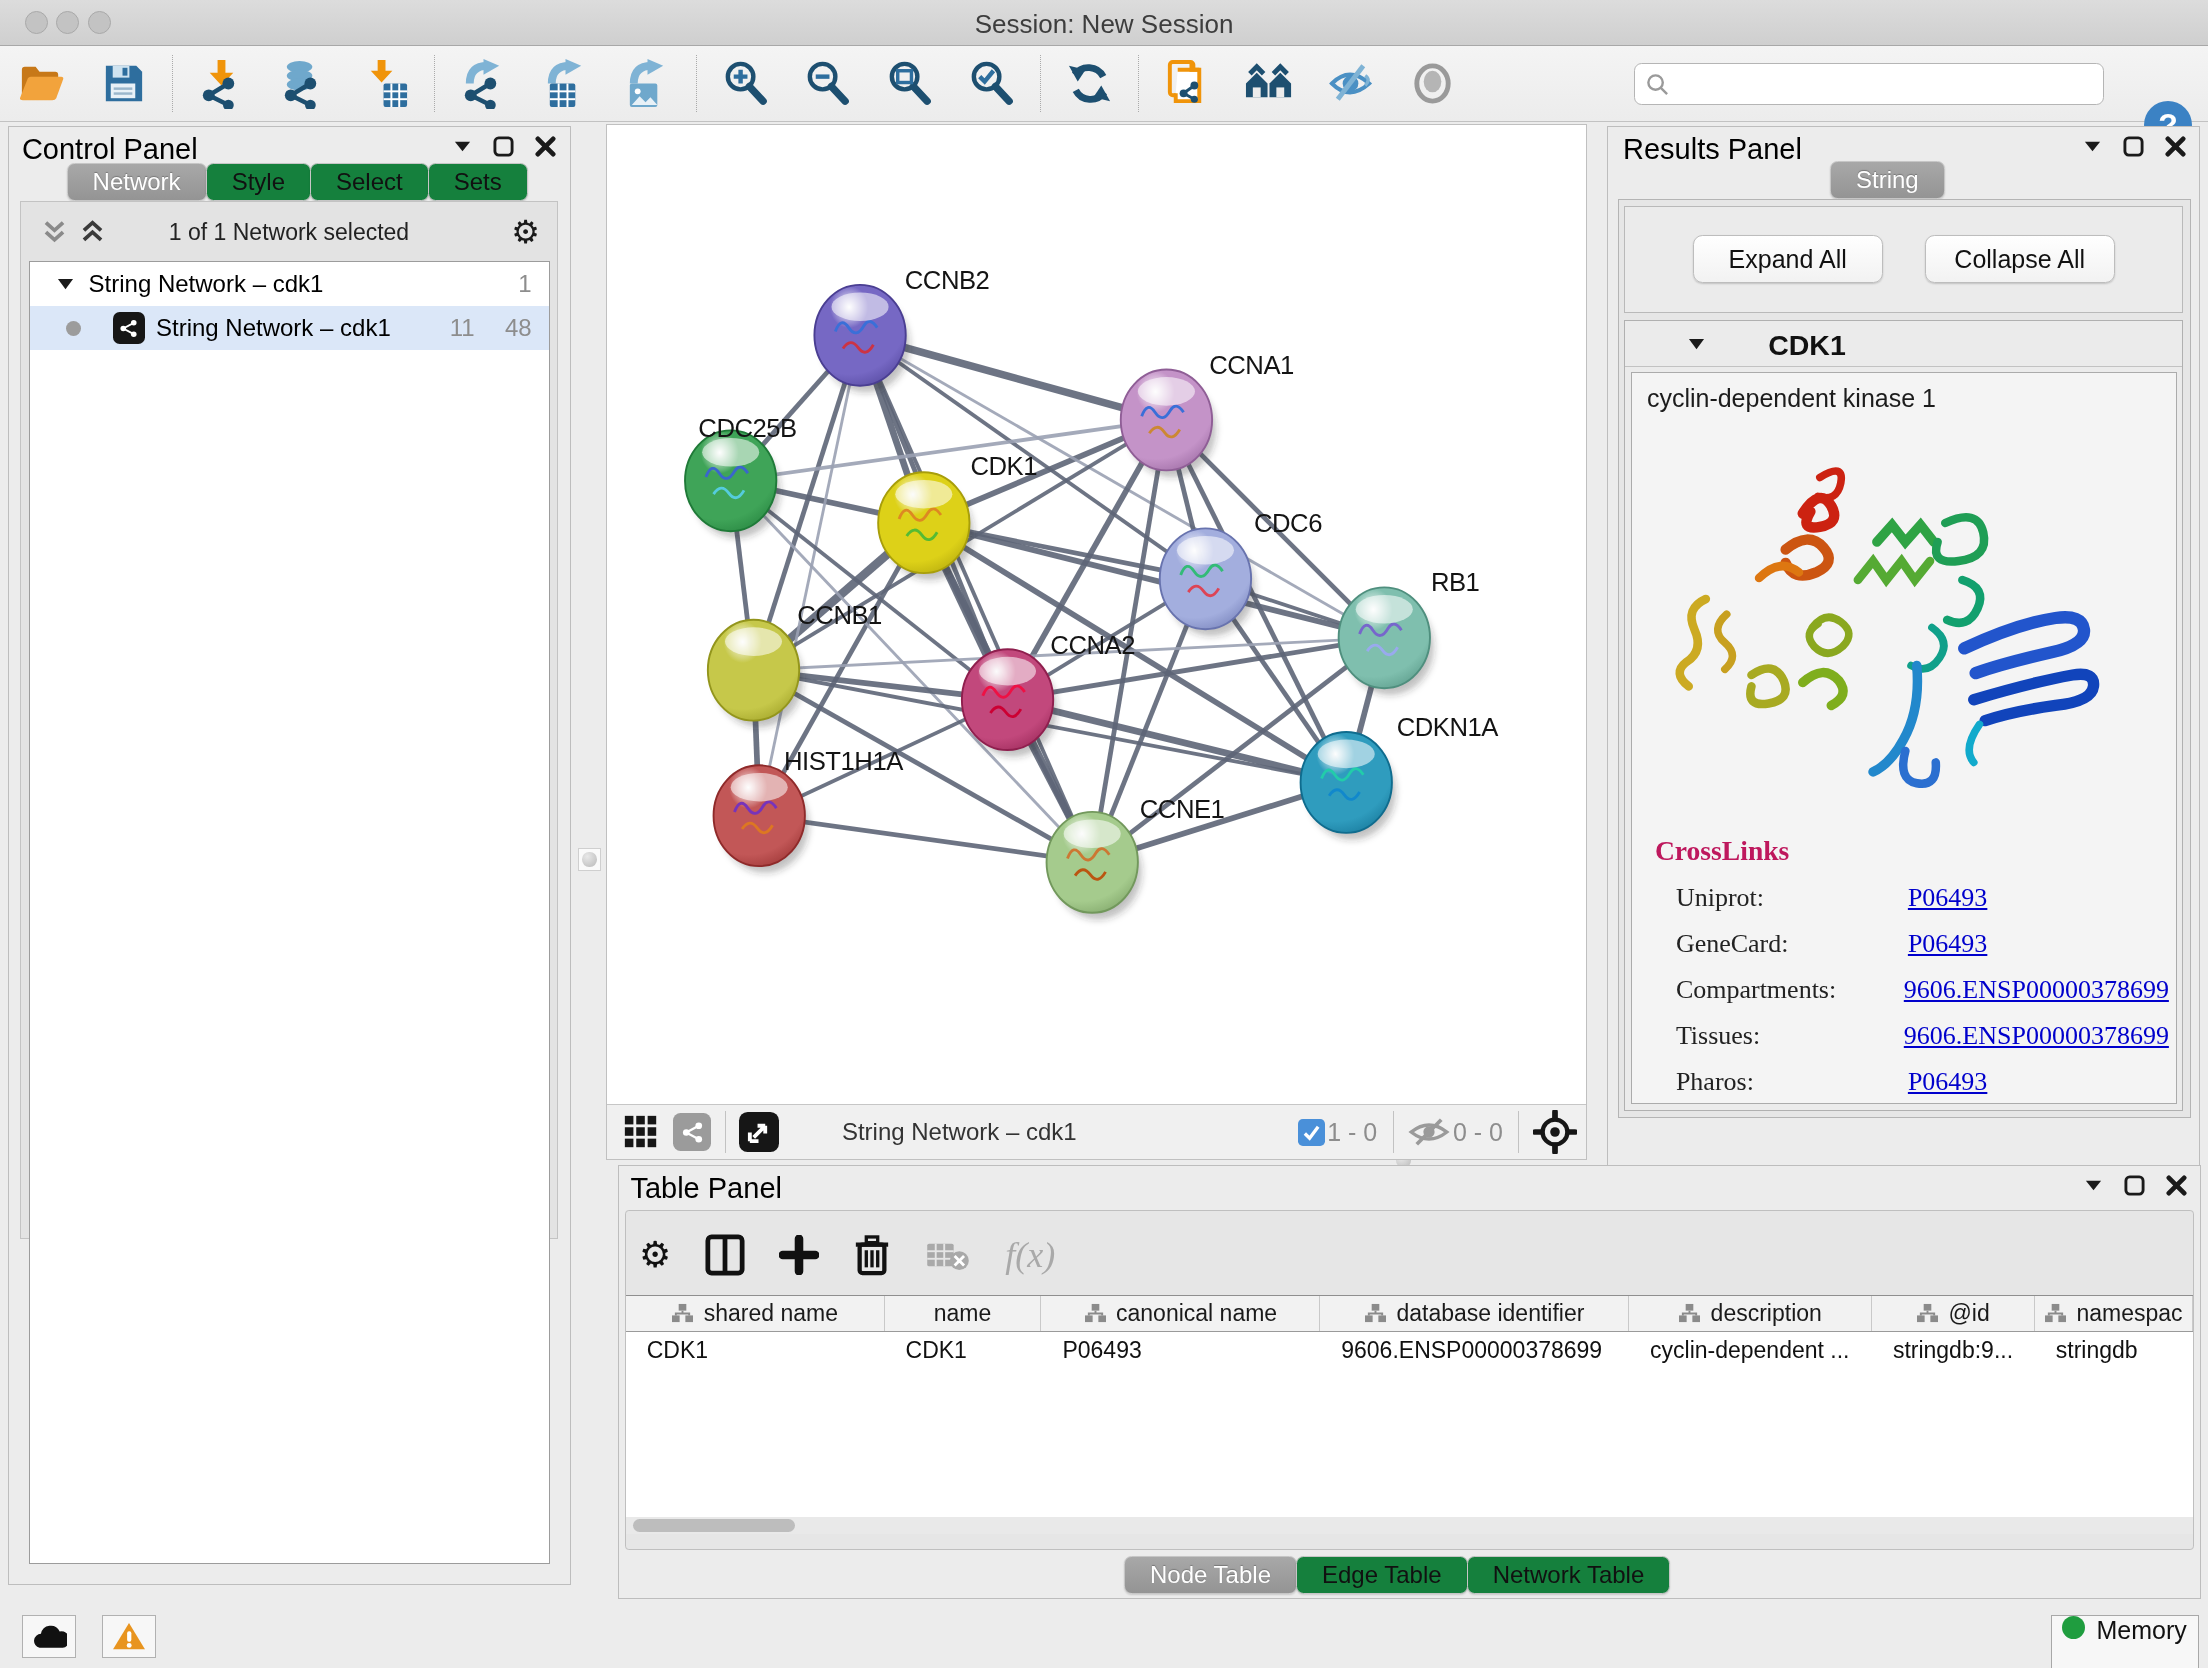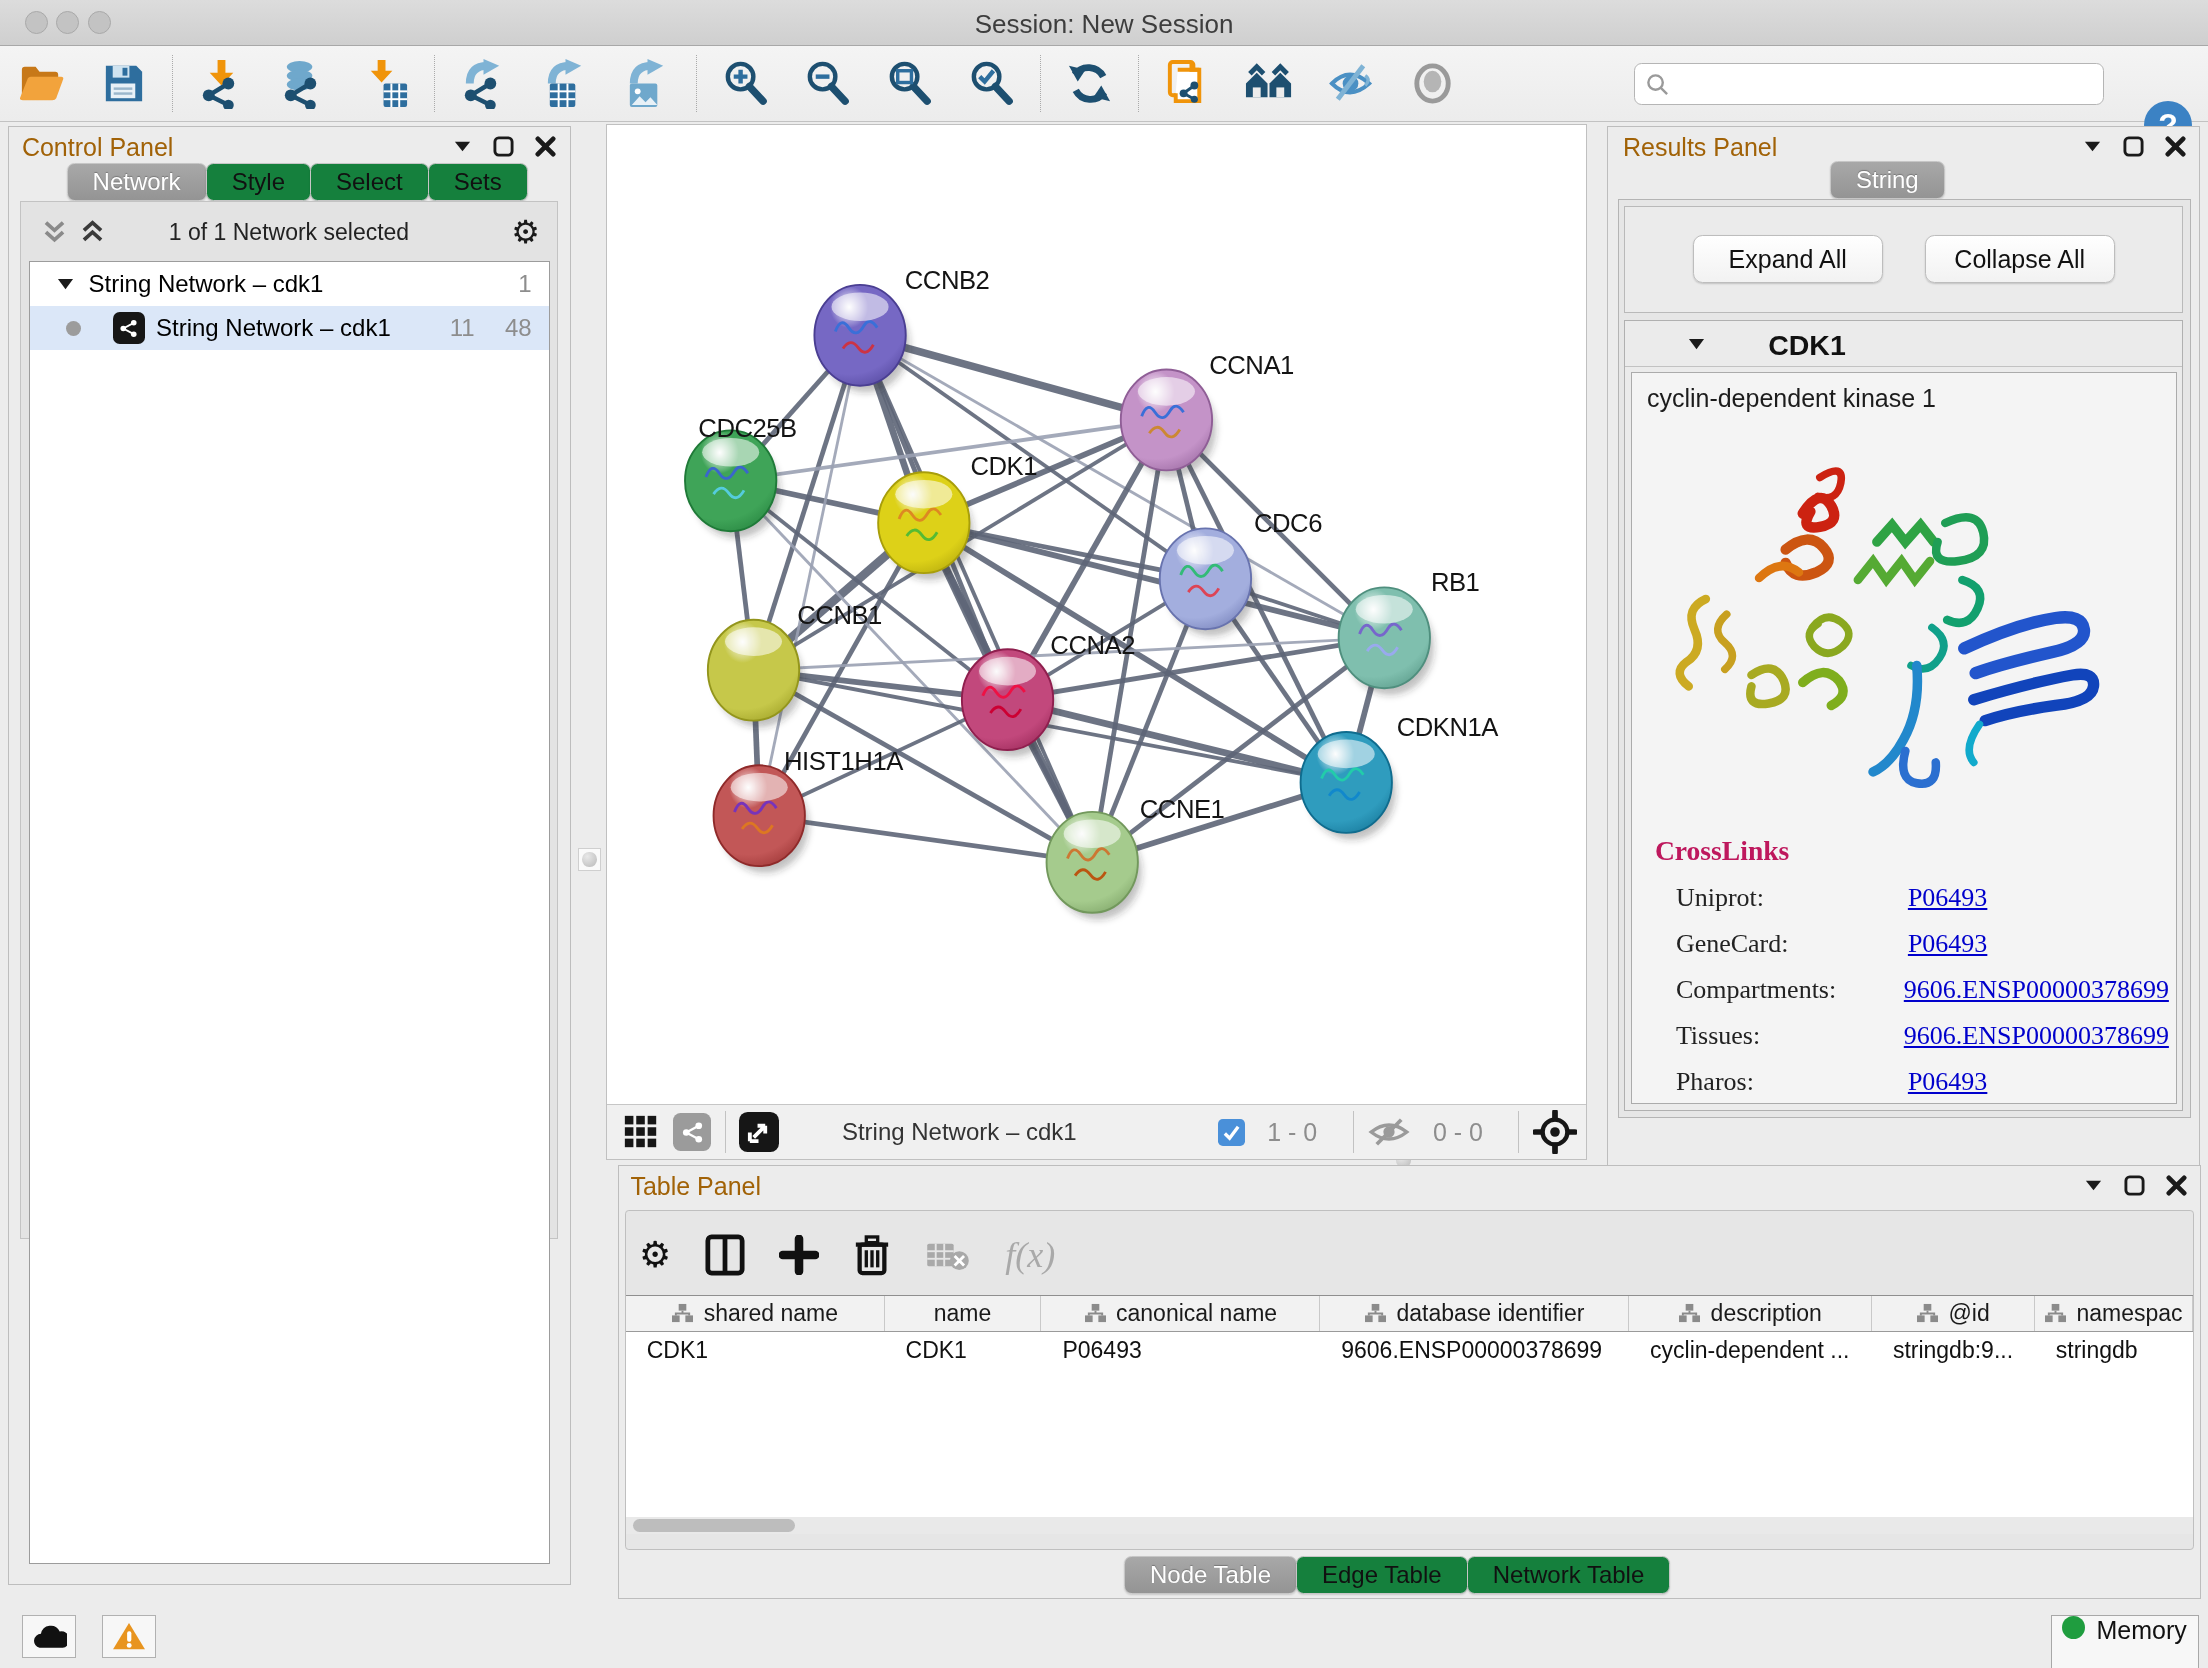--- a/index.html
+++ b/index.html
@@ -26,21 +26,21 @@
     background:#ffffff; border:1px solid #b5b5b5; border-radius:7.6px;
     display:flex; align-items:center; }
   #search-wrap svg { margin-left:9.5px; }
   #search-input { border:none; outline:none; flex:1; height:36px; font-size:23px;
     background:transparent; padding:0 9.5px; }
   #help-btn { position:absolute; left:2144px; top:55px; width:48px; height:48px;
     border-radius:50%; background:#3b82c4; color:#fff; font-size:32px; font-weight:bold;
     display:flex; align-items:center; justify-content:center; }
 
   
-  .panel-title { font-size:25px; color:#a16207; }
+  .panel-title { font-size:29px; color:#000000; }
   .phead-icons { position:absolute; top:0; right:13.3px; height:38px; display:flex;
     align-items:center; gap:21px; }
   .phead-icons svg { display:block; }
   .tabbar { display:flex; }
   .tab { height:38px; padding:0 25px; display:flex; align-items:center; justify-content:center;
     font-size:24px; background:#15803d; color:#111; border:1px solid #c6c6c6;
     border-radius:7.6px 7.6px 7.6px 7.6px; margin-left:-1px; box-shadow:0 1px 1.9px rgba(0,0,0,.15); }
   .tab.active { background:linear-gradient(#a8a8a8,#949494); color:#ffffff; text-shadow:0 -1px 1px #777; }
 
   
@@ -62,21 +62,21 @@
 
   
   #network-panel { position:absolute; left:606px; top:124px; width:981px; height:1036px;
     background:#ffffff; border:1px solid #c0c0c0; }
   #graph-area { position:absolute; left:0; top:0; width:979px; height:979px; }
   #net-toolbar { position:absolute; left:0; bottom:0; width:979px; height:55px;
     background:#f0f0f0; border-top:1px solid #c6c6c6; display:flex; align-items:center; }
   .ntsep { width:0; height:42px; border-left:1px solid #c2c2c2; margin:0 13.3px; }
   #net-name { font-size:24px; color:#333; margin-left:63px; }
   #net-right { position:absolute; right:9.5px; display:flex; align-items:center; }
-  .net-count { font-size:25px; color:#8d8d8d; margin:0 22px; }
+  .net-count { font-size:25px; color:#8d8d8d; margin:0 2px; }
   #net-check { width:27px; height:27px; background:#4a90d9; border-radius:4.8px;
     display:flex; align-items:center; justify-content:center; }
 
   .splitter-dot { position:absolute; width:23px; height:23px; background:#fafafa;
     border:1px solid #cfcfcf; display:flex; align-items:center; justify-content:center; }
   .splitter-dot i { width:14.3px; height:14.3px; border-radius:50%;
     background:radial-gradient(circle at 35% 30%, #e8e8e8, #b9b9b9); display:block; }
 
   
   #results-panel { position:absolute; left:1607px; top:126px; width:593px; height:1473px;

